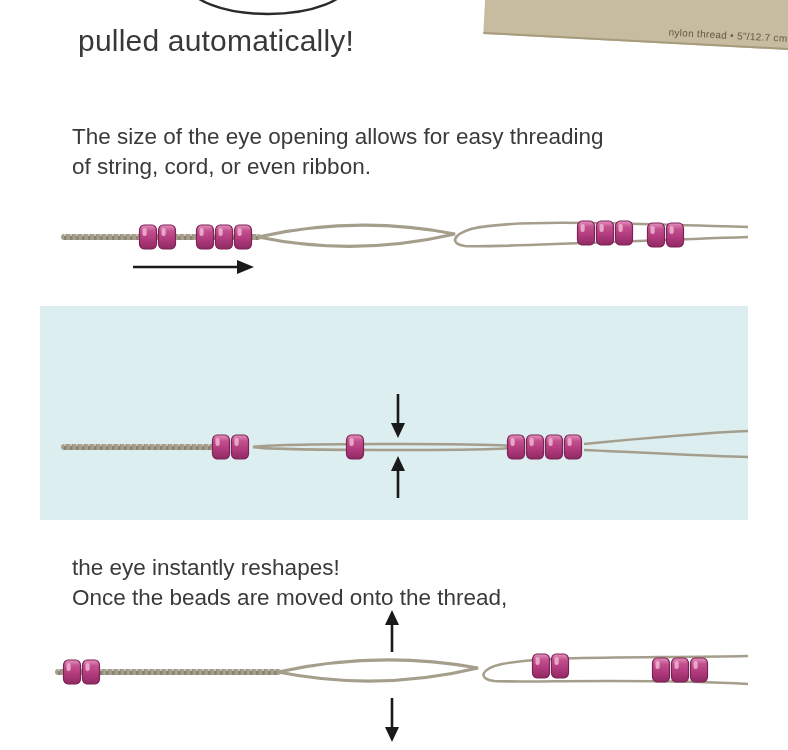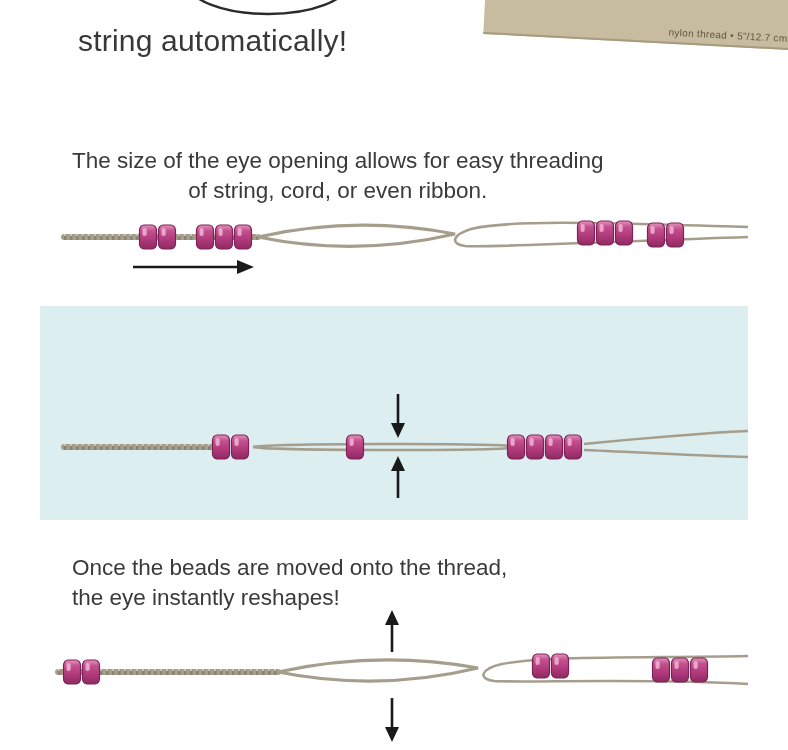--- a/index.html
+++ b/index.html
@@ -12,21 +12,21 @@
   .abs{position:absolute;}
   .headline{
     left:72px;top:22px;z-index:3;
     font-size:30px;line-height:38px;font-weight:400;color:#383838;
     letter-spacing:0.2px;
   }
   .headline .l2{padding-left:6px;}
   .sec-text{
     z-index:3;font-size:22.5px;line-height:30px;color:#3a3a3a;font-weight:400;
   }
-  .sec1{left:72px;top:146px;text-align:center;}
+  .sec1{left:72px;top:122px;}
   .sec2{left:72px;top:326px;}
   .sec3{left:72px;top:553px;}
   .highlight-box{
     left:40px;top:306px;width:708px;height:214px;
     background:#dceef0;z-index:1;
   }
   .corner-label{
     left:486px;top:-18px;width:330px;height:50px;
     background:#c7bca0;border-bottom:2px solid #a79b7d;
     transform:rotate(3deg);transform-origin:left top;
@@ -43,36 +43,36 @@
 
 <svg class="overlay" width="420" height="42">
   <ellipse cx="268" cy="-17" rx="80" ry="31" fill="#ffffff" stroke="#2b2b2b" stroke-width="2.5"></ellipse>
 </svg>
 
 <div class="abs corner-label">
   <span>nylon thread • 5"/12.7 cm</span>
 </div>
 
 <div class="abs headline">
-  <div class="l2">string automatically!</div>
+  <div class="l2">pulled automatically!</div>
 </div>
 
 <div class="abs sec-text sec1">
   <div>The size of the eye opening allows for easy threading</div>
   <div>of string, cord, or even ribbon.</div>
 </div>
 
 <div class="abs highlight-box"></div>
 
 <div class="abs sec-text sec2">
 </div>
 
 <div class="abs sec-text sec3">
+  <div>the eye instantly reshapes!</div>
   <div>Once the beads are moved onto the thread,</div>
-  <div>the eye instantly reshapes!</div>
 </div>
 
 <svg class="overlay" width="788" height="750">
   <defs>
     <linearGradient id="beadGrad" x1="0" y1="0" x2="0" y2="1">
       <stop offset="0" stop-color="#e592bd"></stop>
       <stop offset="0.25" stop-color="#c2508e"></stop>
       <stop offset="0.6" stop-color="#b13a7c"></stop>
       <stop offset="1" stop-color="#8e2a62"></stop>
     </linearGradient>

